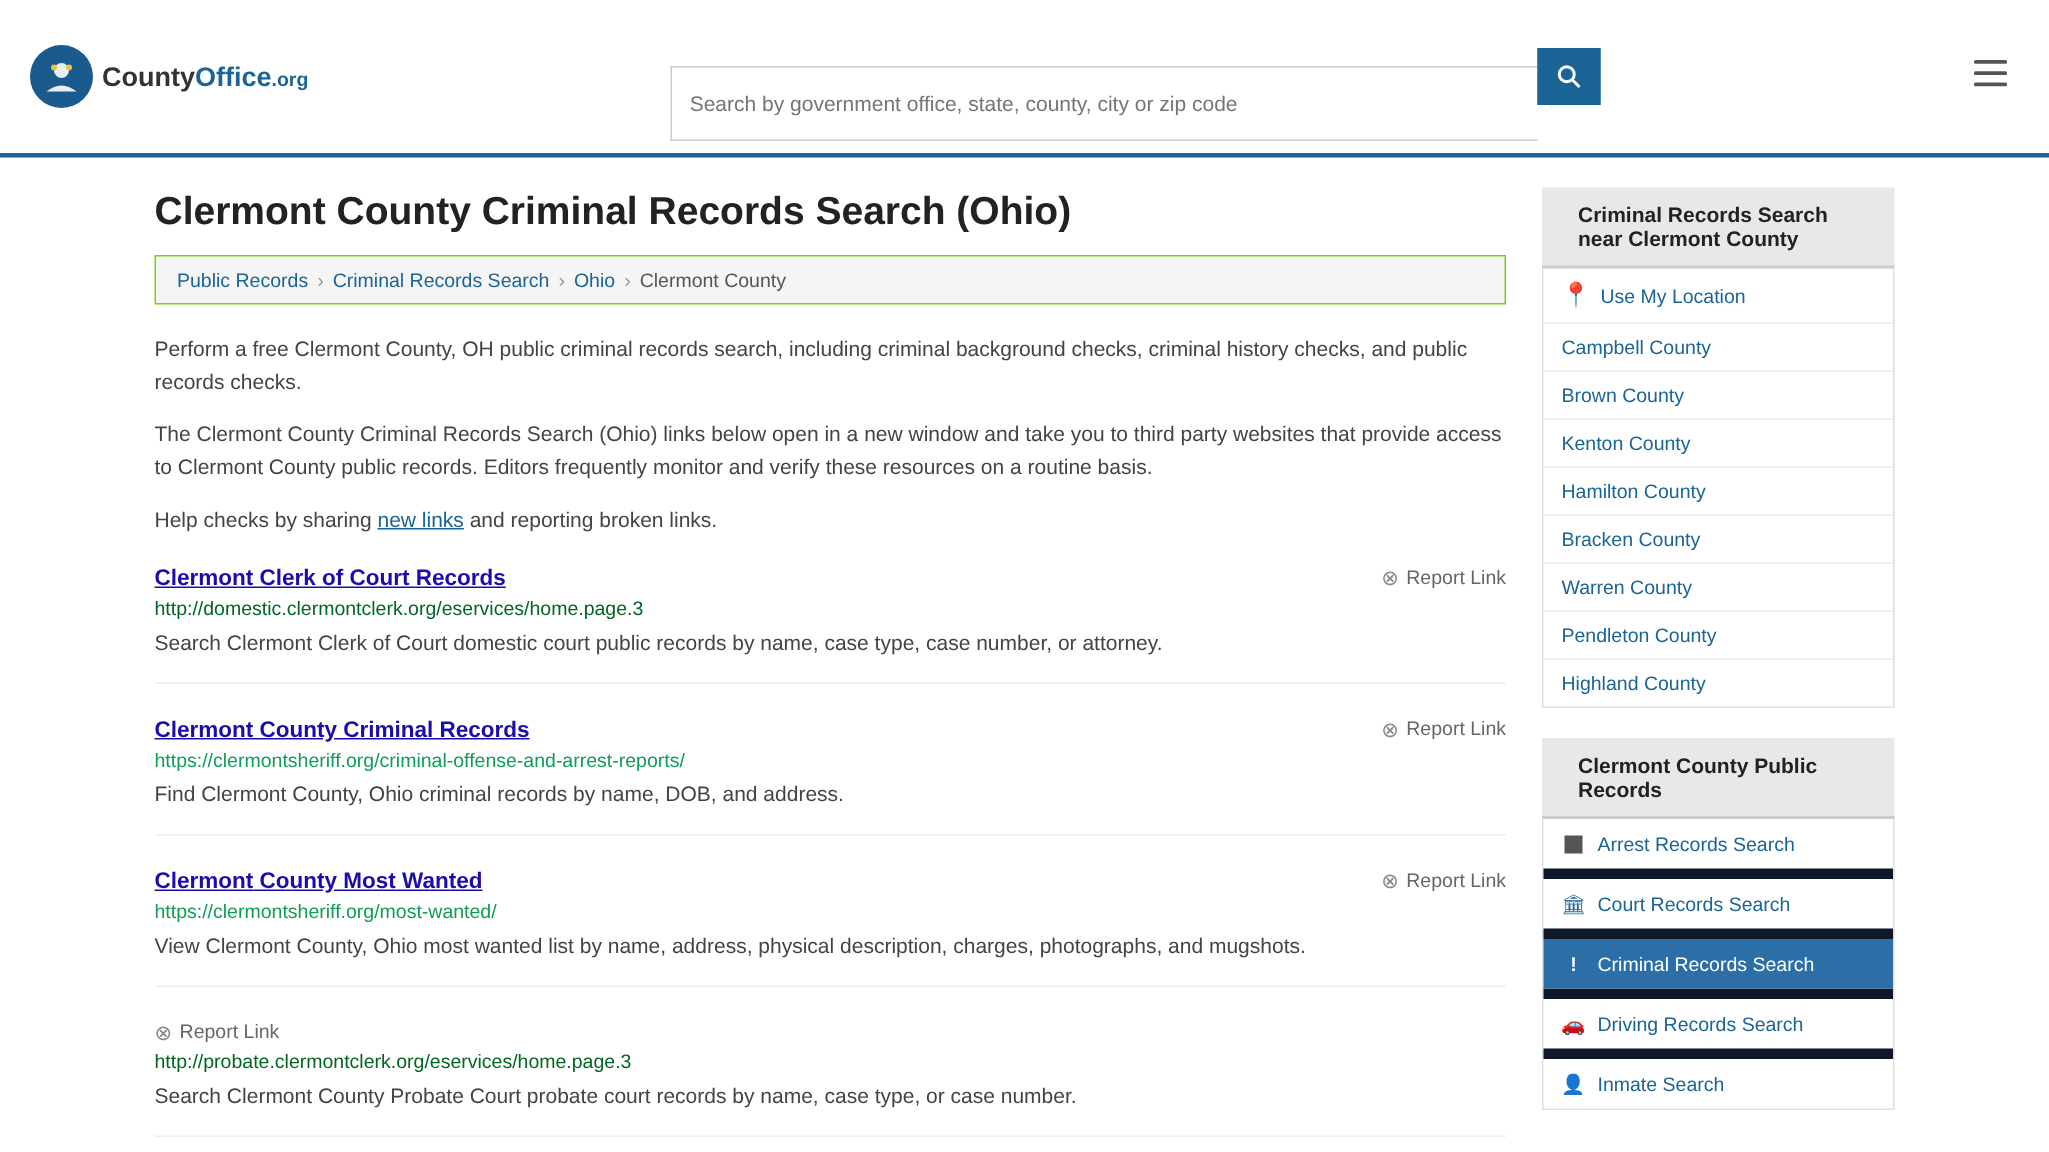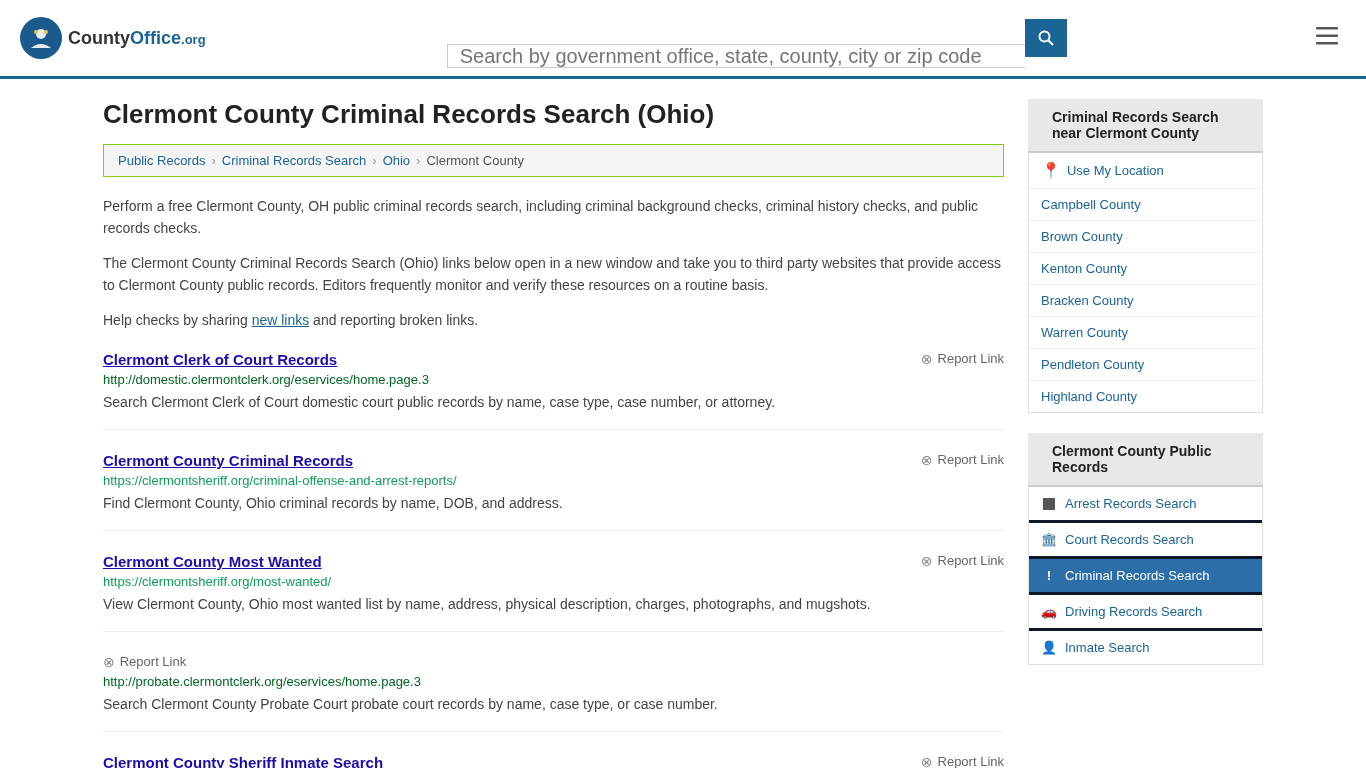--- a/index.html
+++ b/index.html
@@ -35,23 +35,23 @@
       align-items: center;
       flex: 1;
       max-width: 620px;
       margin: 0 30px;
     }
     #search-input {
       flex: 1;
       padding: 8px 12px;
       border: 1px solid #ccc;
       border-right: none;
-      font-size: 20px;
+      font-size: 14px;
       outline: none;
-      height: 24px;
+      height: 50px;
       margin-top: 36px;
     }
     #search-button {
       background: #1a6496;
       border: 1px solid #1a6496;
       color: white;
       padding: 0 12px;
       height: 38px;
       cursor: pointer;
       display: flex;
@@ -177,21 +177,21 @@
     }
     .location-dot { color: #1a6496; font-size: 16px; }
 
     
     .sidebar-records-list {
       list-style: none;
       border: 1px solid #e0e0e0;
       border-top: none;
     }
     .sidebar-records-list li {
-      border-bottom: 3px solid #0f172a;
+      border-bottom: 7px solid #0f172a;
     }
     .sidebar-records-list li:last-child { border-bottom: none; }
     .sidebar-records-list li a {
       display: flex;
       align-items: center;
       gap: 8px;
       padding: 9px 12px;
       color: #1a6496;
       text-decoration: none;
       font-size: 13px;
@@ -341,20 +341,23 @@
       <li>
             <a href="#">Campbell County</a>
           </li>
           <li>
             <a href="#">Brown County</a>
           </li>
           <li>
             <a href="#">Kenton County</a>
           </li>
           <li>
+            <a href="#">Hamilton County</a>
+          </li>
+          <li>
             <a href="#">Bracken County</a>
           </li>
           <li>
             <a href="#">Warren County</a>
           </li>
           <li>
             <a href="#">Pendleton County</a>
           </li>
           <li>
             <a href="#">Highland County</a>

